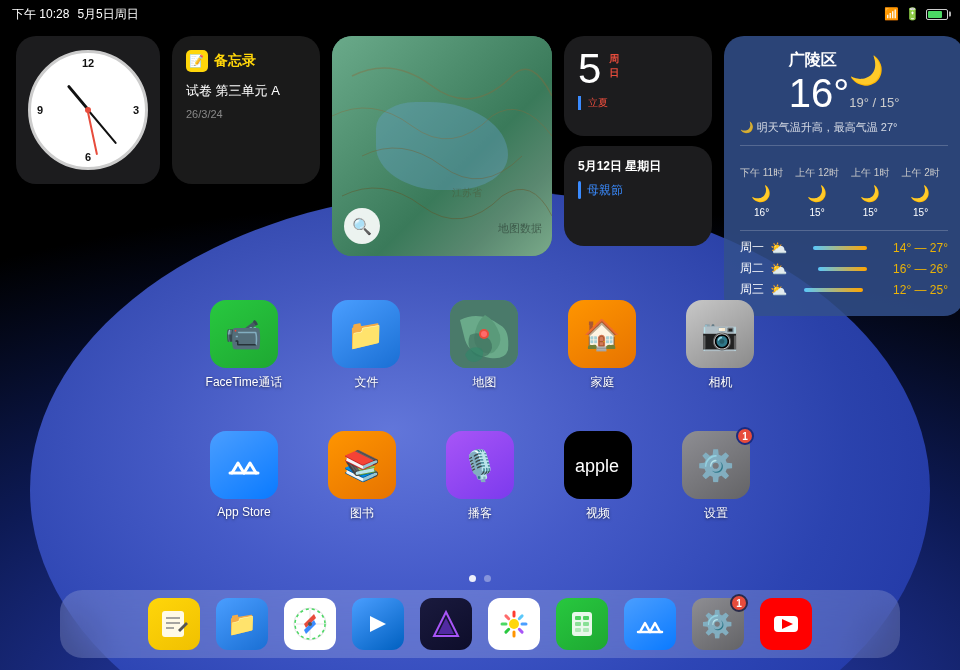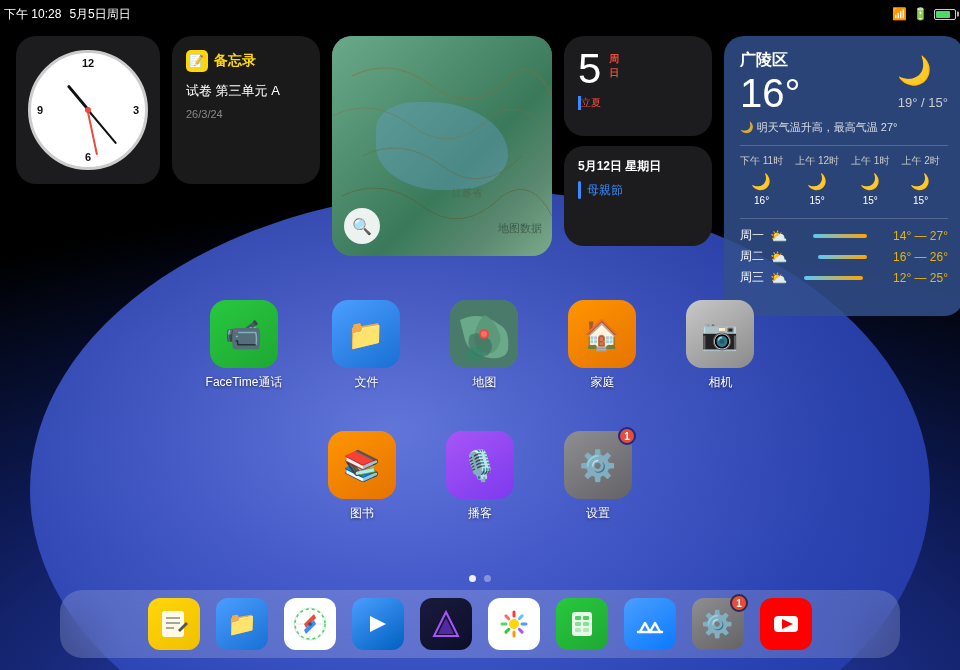--- a/index.html
+++ b/index.html
@@ -34,21 +34,21 @@
     }
 
     
     #statusbar {
       position: absolute;
       top: 0; left: 0; right: 0;
       height: 28px;
       display: flex;
       align-items: center;
       justify-content: space-between;
-      padding: 4px 4px;
+      padding: 4px 12px;
       z-index: 100;
       color: white;
       font-size: 12px;
       font-weight: 500;
     }
     .status-left { display: flex; gap: 8px; }
     .status-right { display: flex; align-items: center; gap: 6px; }
     .battery-icon {
       display: inline-flex; align-items: center; gap: 2px;
     }
@@ -251,21 +251,21 @@
     }
     .cal-solar-term {
       font-size: 10px;
       color: #e74c3c;
     }
     .cal-bottom {
       margin-top: 6px;
       font-size: 11px;
       color: #888;
       border-left: 3px solid #3a8bff;
-      padding-left: 0;
+      padding-left: 7px;
     }
 
     .widget-events {
       width: 148px;
       height: 100px;
       background: #1c1c1e;
       border-radius: 20px;
       padding: 12px 14px;
       color: white;
     }
@@ -286,33 +286,33 @@
       height: 280px;
       background: rgba(50,80,140,0.85);
       border-radius: 20px;
       padding: 14px 16px;
       color: white;
       flex-shrink: 0;
     }
     .weather-location { font-size: 16px; font-weight: 600; }
     .weather-top {
       display: flex;
-      justify-content: space-between;
+      justify-content: center;
       align-items: flex-start;
       margin-bottom: 4px;
     }
     .weather-temp { font-size: 40px; font-weight: 200; }
     .weather-range { font-size: 13px; color: #ccc; text-align: right; margin-top: 8px; }
     .weather-desc { font-size: 11px; color: rgba(255,255,255,0.8); margin-bottom: 10px; }
     .weather-hourly {
       display: flex;
       gap: 12px;
       margin-bottom: 12px;
       border-top: 1px solid rgba(255,255,255,0.2);
-      padding-top: 8px;
+      padding-top: 20px;
     }
     .hourly-item { text-align: center; font-size: 10px; }
     .hourly-time { color: #ccc; margin-bottom: 4px; }
     .hourly-icon { font-size: 16px; margin-bottom: 4px; }
     .hourly-temp { color: #fff; font-weight: 500; }
     .weather-forecast {
       border-top: 1px solid rgba(255,255,255,0.2);
       padding-top: 8px;
     }
     .forecast-row {
@@ -628,30 +628,49 @@
     <div class="app-icon">
       <div class="app-icon-img" style="background:linear-gradient(145deg,#c8c8c8,#8a8a8a)">
         <span style="font-size:30px">📷</span>
       </div>
       <span class="app-label">相机</span>
     </div>
   </div>
 
   <div class="app-row">
     <div class="app-icon">
+      <div class="app-icon-img bg-appstore">
+        <svg width="40" height="40" viewBox="0 0 40 40">
+          <path d="M20,4 L36,32 H4 Z" fill="white" opacity="0"></path>
+          <path d="M8,28 L14,18 L20,28" stroke="white" stroke-width="3" fill="none" stroke-linecap="round" stroke-linejoin="round"></path>
+          <path d="M20,28 L26,18 L32,28" stroke="white" stroke-width="3" fill="none" stroke-linecap="round" stroke-linejoin="round"></path>
+          <line x1="6" y1="28" x2="34" y2="28" stroke="white" stroke-width="3" stroke-linecap="round"></line>
+        </svg>
+      </div>
+      <span class="app-label">App Store</span>
+    </div>
+    <div class="app-icon">
       <div class="app-icon-img" style="background:linear-gradient(145deg,#ff9500,#e67300)">
         <span style="font-size:30px">📚</span>
       </div>
       <span class="app-label">图书</span>
     </div>
     <div class="app-icon">
       <div class="app-icon-img" style="background:linear-gradient(145deg,#a855f7,#7c3aed)">
         <span style="font-size:30px">🎙️</span>
       </div>
       <span class="app-label">播客</span>
+    </div>
+    <div class="app-icon">
+      <div class="app-icon-img" style="background:#000">
+        <svg width="50" height="30" viewBox="0 0 50 30">
+          <text x="2" y="22" font-size="18" fill="white" font-family="-apple-system,sans-serif" font-weight="300">apple</text>
+        </svg>
+      </div>
+      <span class="app-label">视频</span>
     </div>
     <div class="app-icon">
       <div class="app-icon-img bg-settings">
         <span style="font-size:30px">⚙️</span>
         <div class="badge">1</div>
       </div>
       <span class="app-label">设置</span>
     </div>
   </div>
 </div>

